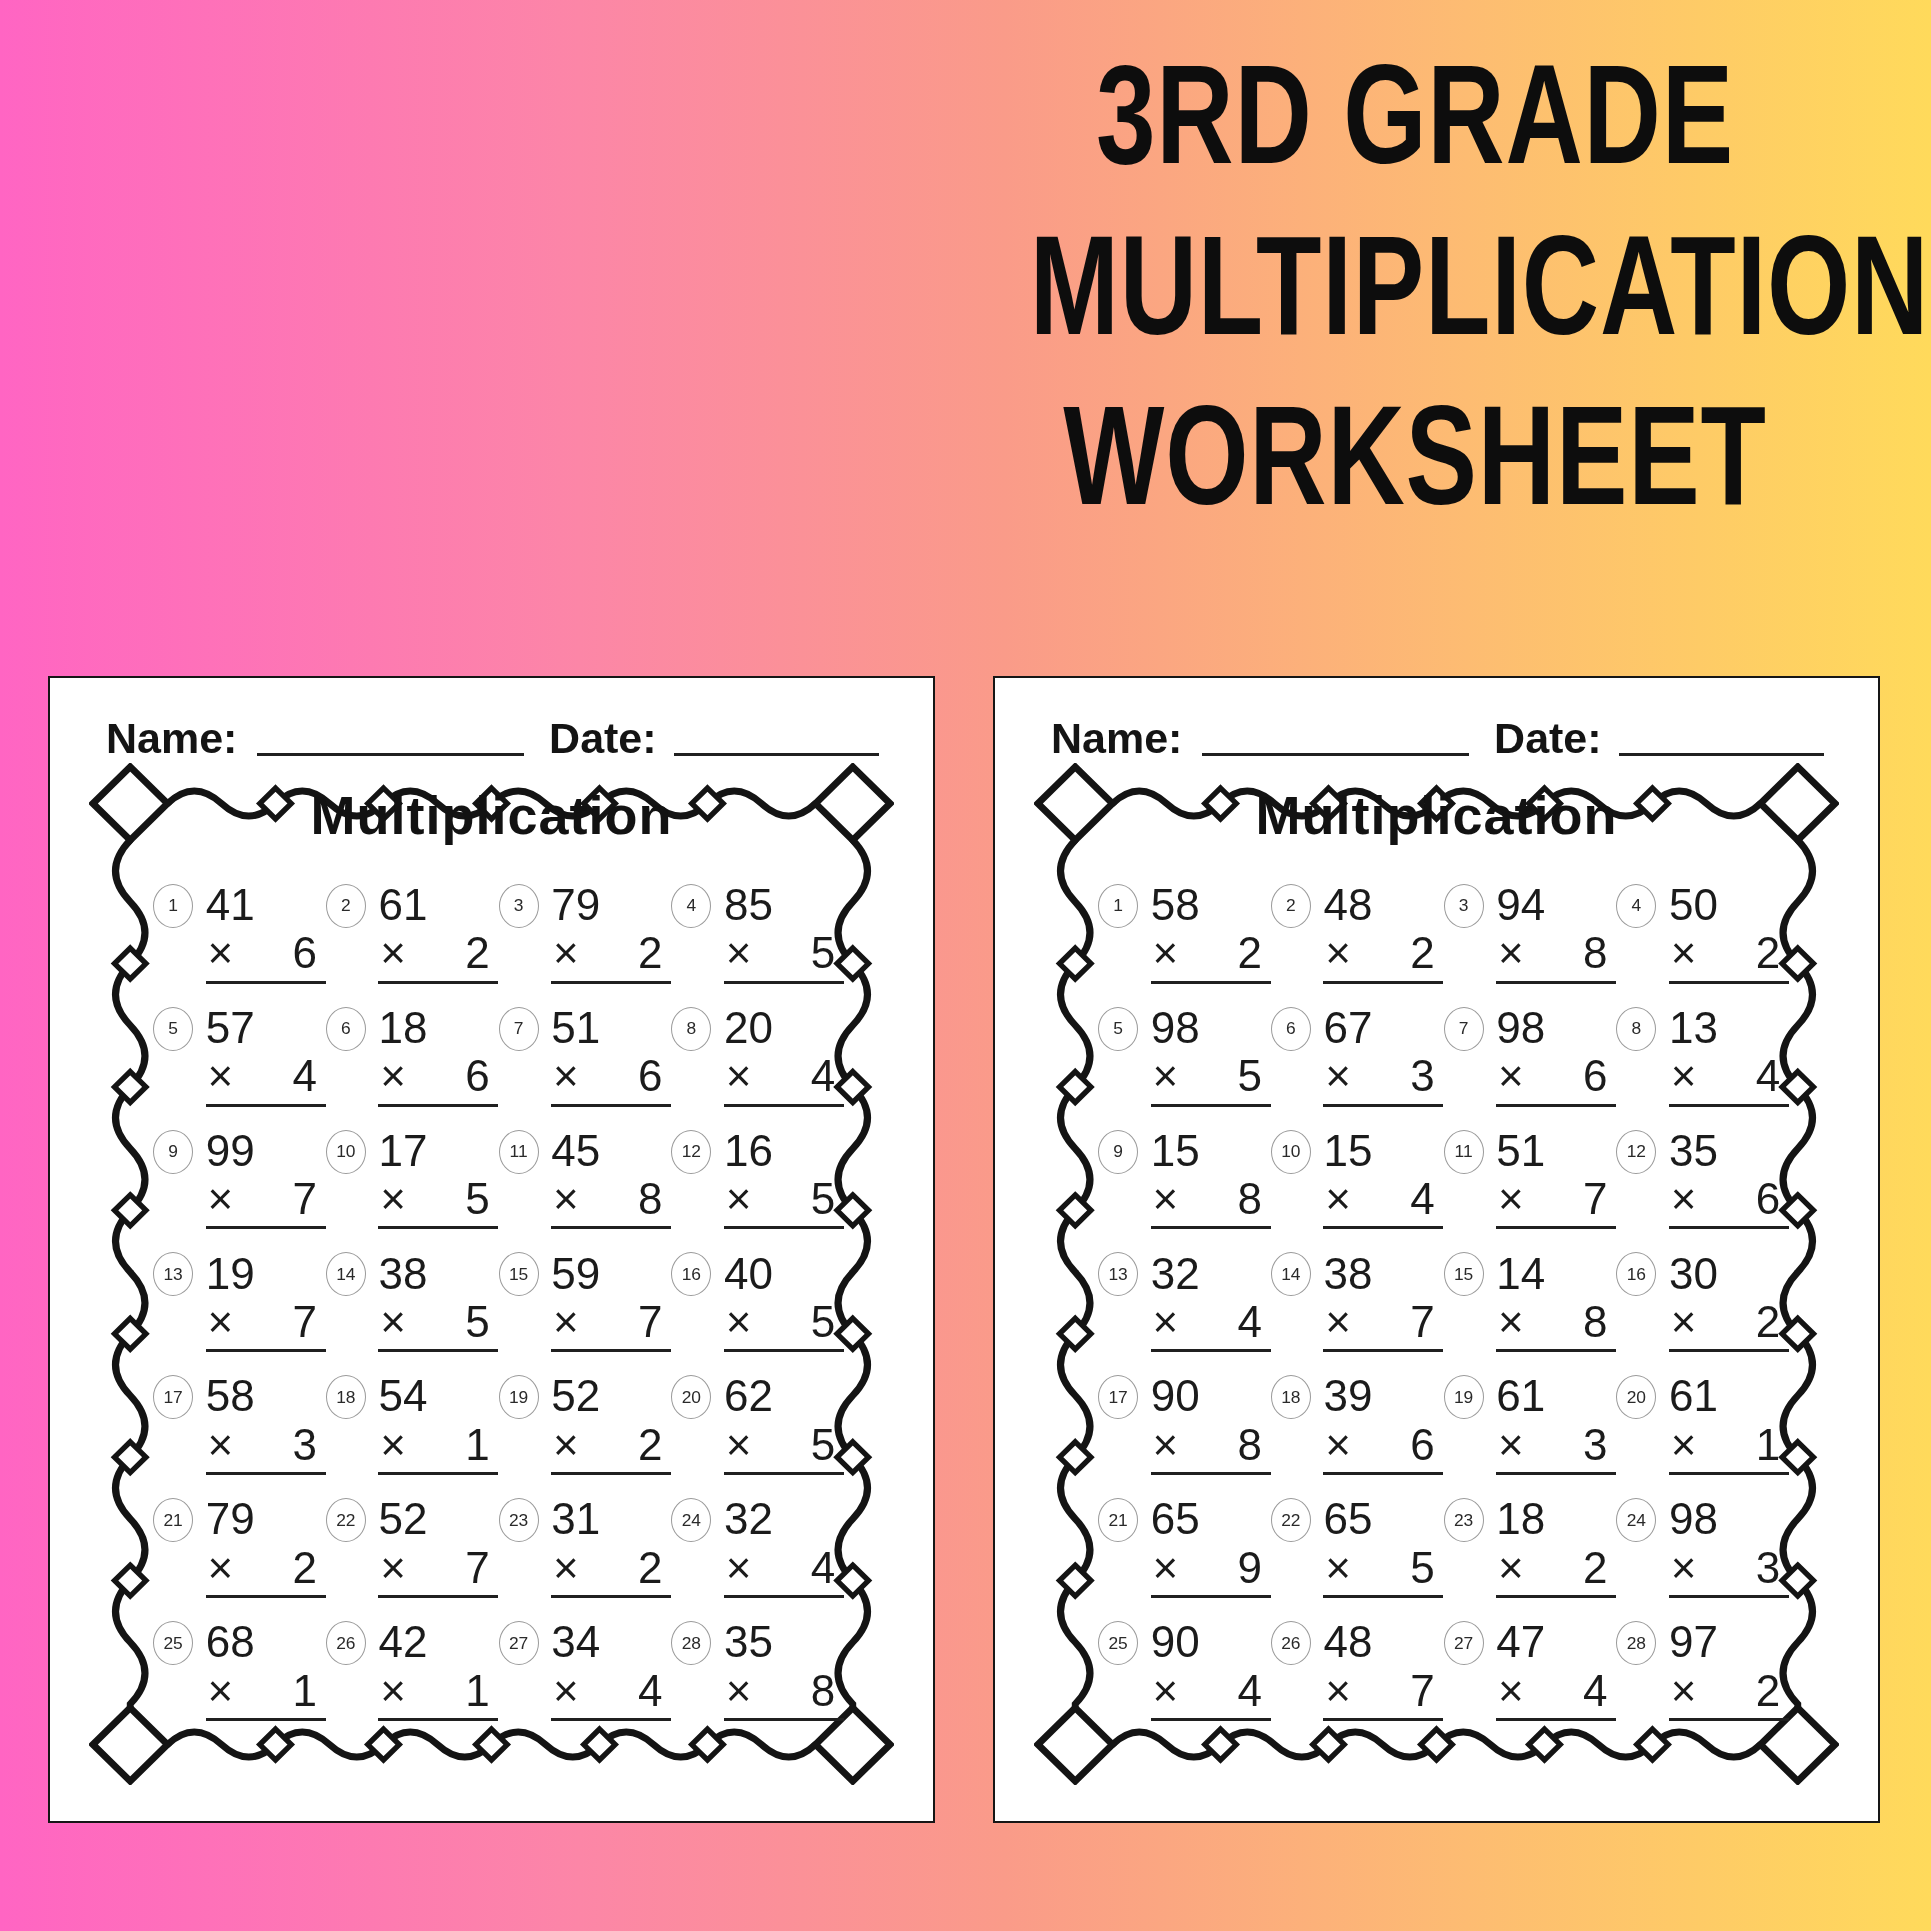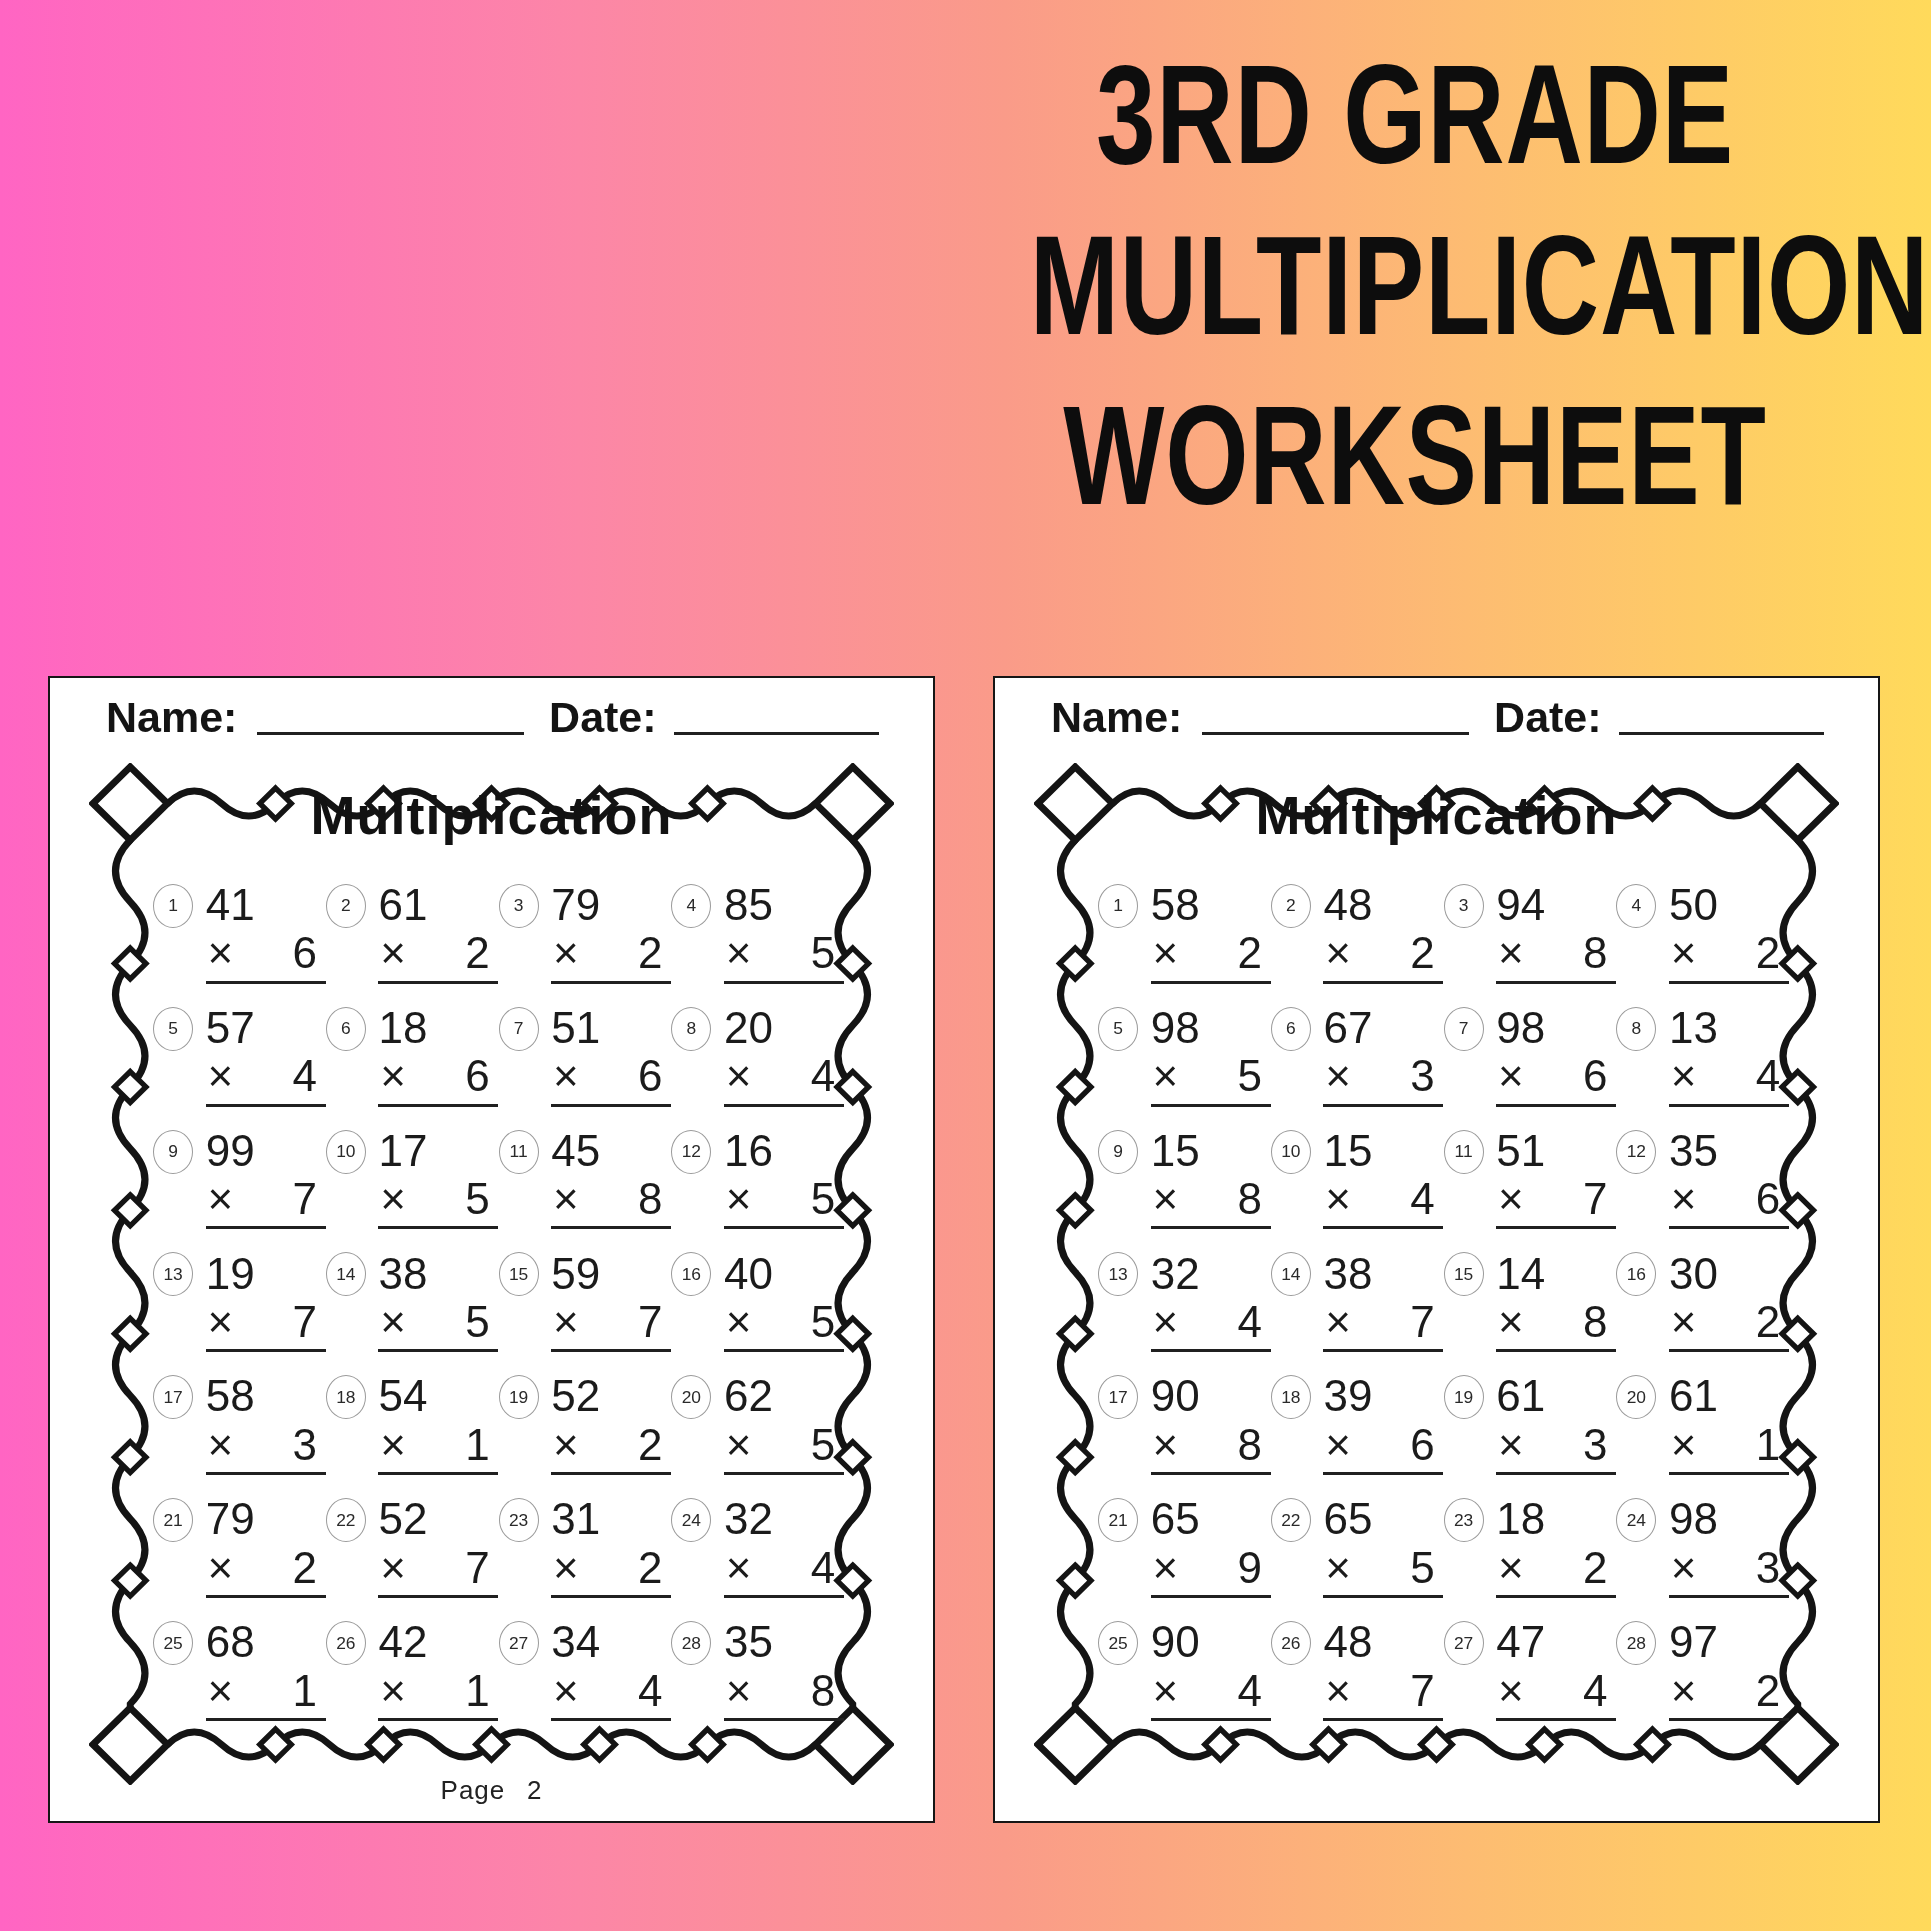--- a/index.html
+++ b/index.html
@@ -28,21 +28,21 @@
          transform:scaleX(0.76);transform-origin:50% 0;}
   .title span{display:block;}
 
   
   .pages{position:absolute;left:0;top:676px;width:1931px;height:1149px;}
   .page{position:absolute;top:0;width:887px;height:1147px;background:#ffffff;
         border:2.9px solid #161616;box-sizing:border-box;color:#1b1b1b;}
   .page.left{left:48px;}
   .page.right{left:993px;}
 
-  .namebar{display:flex;align-items:flex-end;padding:15px 54px 0 56px;font-size:43px;font-weight:600;color:#141414;}
+  .namebar{display:flex;align-items:flex-end;padding:36px 54px 0 56px;font-size:43px;font-weight:600;color:#141414;}
   .rule{border-bottom:3.9px solid #202020;height:0;align-self:flex-end;margin-bottom:6.8px;}
   .name-rule{flex:1;margin-left:19.3px;margin-right:25px;}
   .date-rule{width:205px;margin-left:17.4px;}
 
   .frame{position:absolute;left:39px;right:39px;top:85px;height:1022px;}
   .framesvg{position:absolute;left:0;top:0;width:100%;height:100%;}
   .heading{position:absolute;left:0;top:21px;width:100%;margin:0;text-align:center;
            font-size:54px;font-weight:600;color:#121212;letter-spacing:1px;}
   .problems{position:absolute;left:64px;right:50px;top:118px;bottom:44px;
             display:grid;grid-template-columns:repeat(4,1fr);grid-template-rows:repeat(7,1fr);}
@@ -429,21 +429,20 @@
     <div class="pcol">
       <div class="ptop">35</div>
       <div class="pbot">
         <span class="times">×</span>
         <span class="mult">8</span>
       </div>
     </div>
   </div>
 </div>
       </div>
-      <div class="footer">Page 2</div>
     </section>
 
     <section class="page right">
       <div class="namebar">
         <span>Name:</span>
         <span class="rule name-rule"></span>
         <span>Date:</span>
         <span class="rule date-rule"></span>
       </div>
       <div class="frame">

